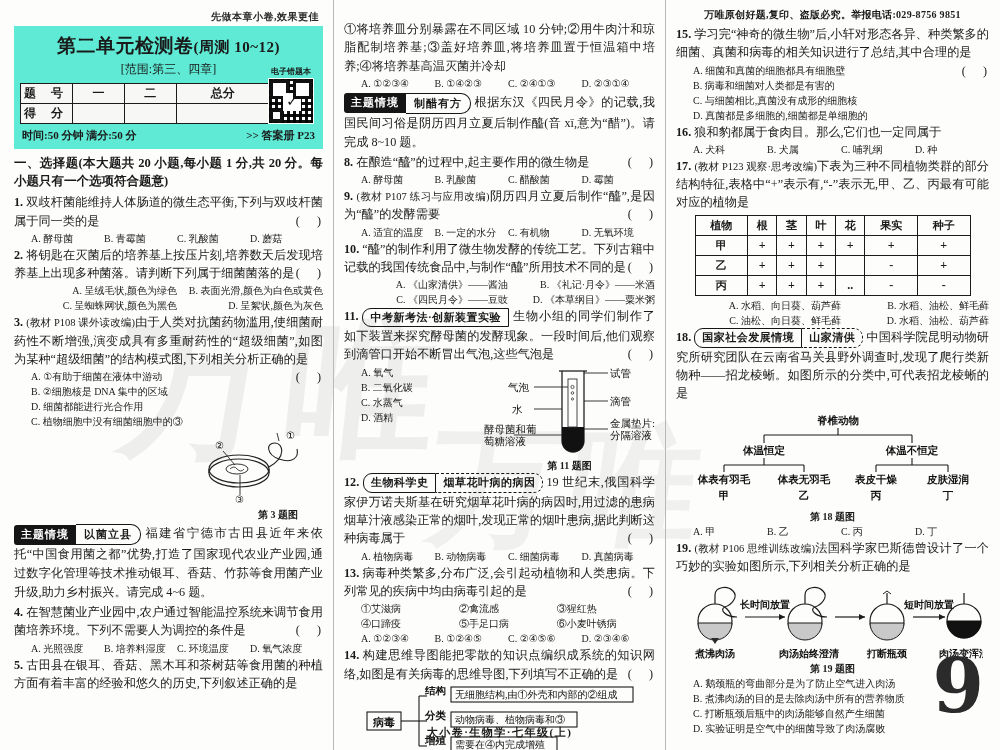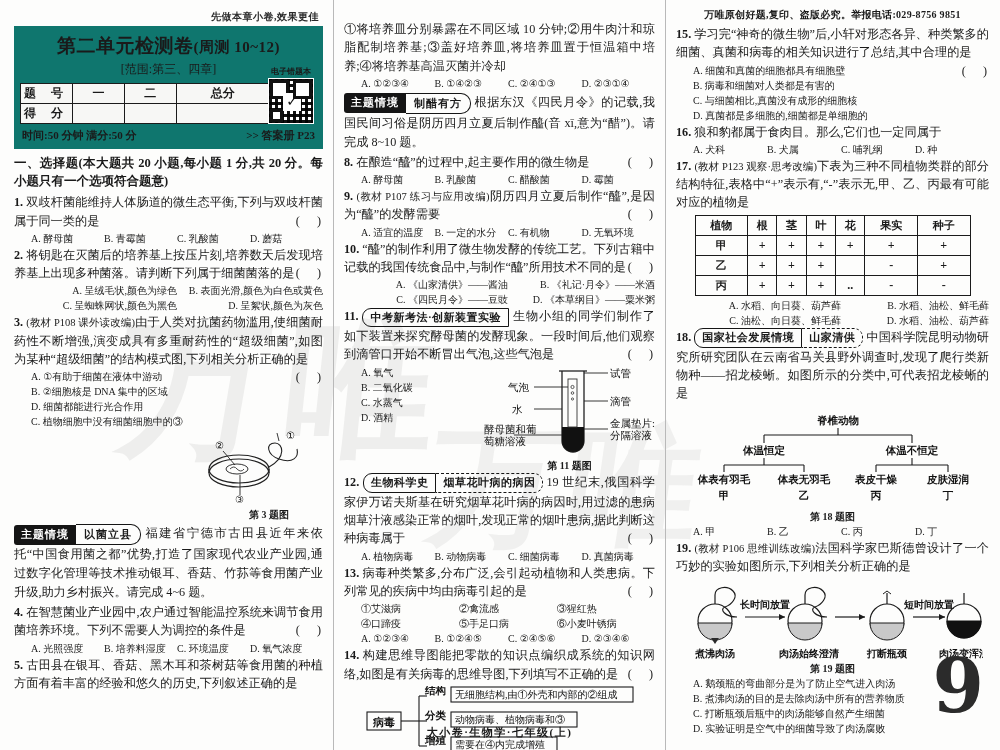--- a/index.html
+++ b/index.html
@@ -61,21 +61,21 @@
   
   .topnote {
     text-align: right;
     font-size: 10px;
     font-weight: bold;
     letter-spacing: .5px;
     margin: 2px 4px 2px 0;
     color: #2a2a2a;
   }
   .headcard {
-    background: #0f766e;
+    background: #5eead4;
     border: 0;
     padding: 4px 6px 6px 6px;
     position: relative;
     margin-bottom: 4px;
   }
   .paper-title {
     text-align: center;
     font-size: 19px;
     font-weight: bold;
     letter-spacing: .5px;
@@ -373,21 +373,21 @@
           <path d="M82 38 C 100 28, 96 14, 88 14" fill="none" stroke="#222" stroke-width="1.1"></path>
           <path d="M88 14 C 78 14, 80 26, 92 30 C 106 35, 112 28, 110 20" fill="none" stroke="#222" stroke-width="1.1"></path>
           <text x="99" y="10" font-size="10" fill="#111">①</text>
           <text x="28" y="20" font-size="10" fill="#111">②</text>
           <line x1="36" y1="22" x2="48" y2="36" stroke="#222" stroke-width="0.9"></line>
           <line x1="92" y1="12" x2="90" y2="4" stroke="#222" stroke-width="0.9"></line>
           <text x="48" y="74" font-size="10" fill="#111">③</text>
           <line x1="53" y1="66" x2="53" y2="46" stroke="#222" stroke-width="0.9"></line>
         </svg>
       </div>
-      <div class="figcap" style="text-align:right;margin-right:34px">第 3 题图</div>
+      <div class="figcap" style="text-align:right;margin-right:25px">第 3 题图</div>
 
       <div class="tag-row">
         <span class="tag-black">主题情境</span><span class="tag-white">以菌立县</span><span class="situation-body">福建省宁德市古田县近年来依托“中国食用菌之都”优势,打造了国家现代农业产业园,通过数字化管理等技术推动银耳、香菇、竹荪等食用菌产业升级,助力乡村振兴。请完成 4~6 题。</span>
       </div>
 
       <div class="q">
         <span class="qnum">4.</span>
         <span class="stem">在智慧菌业产业园中,农户通过智能温控系统来调节食用菌培养环境。下列不需要人为调控的条件是</span>
         <span class="paren">(&nbsp;&nbsp;&nbsp;)</span>
       </div>

